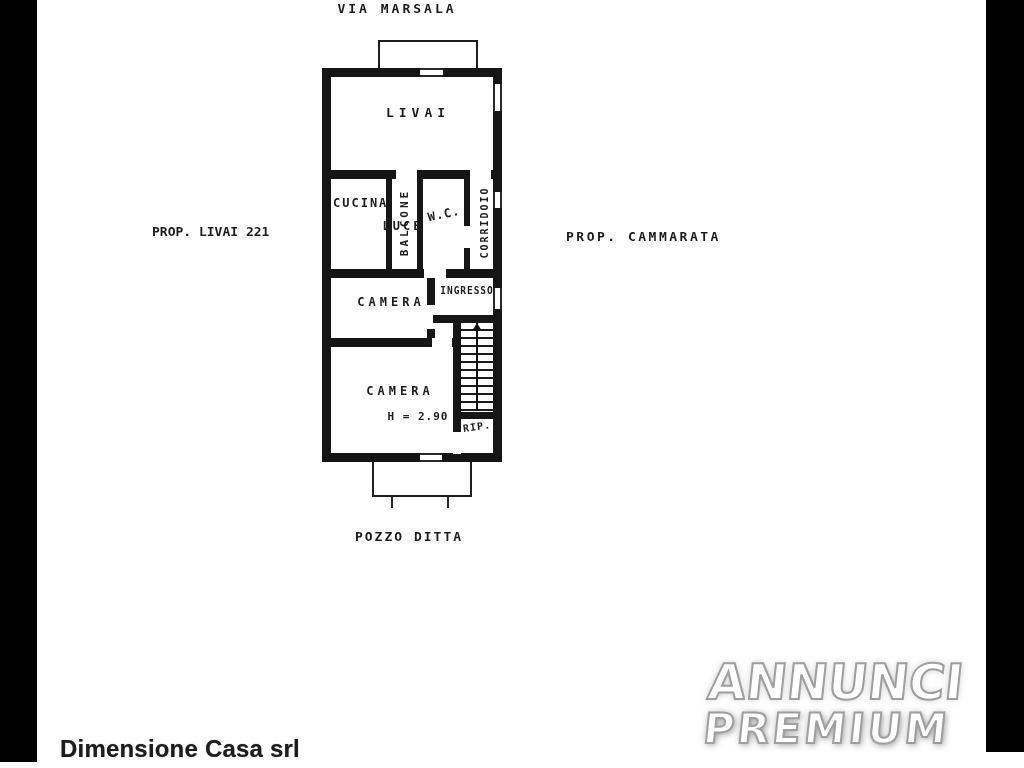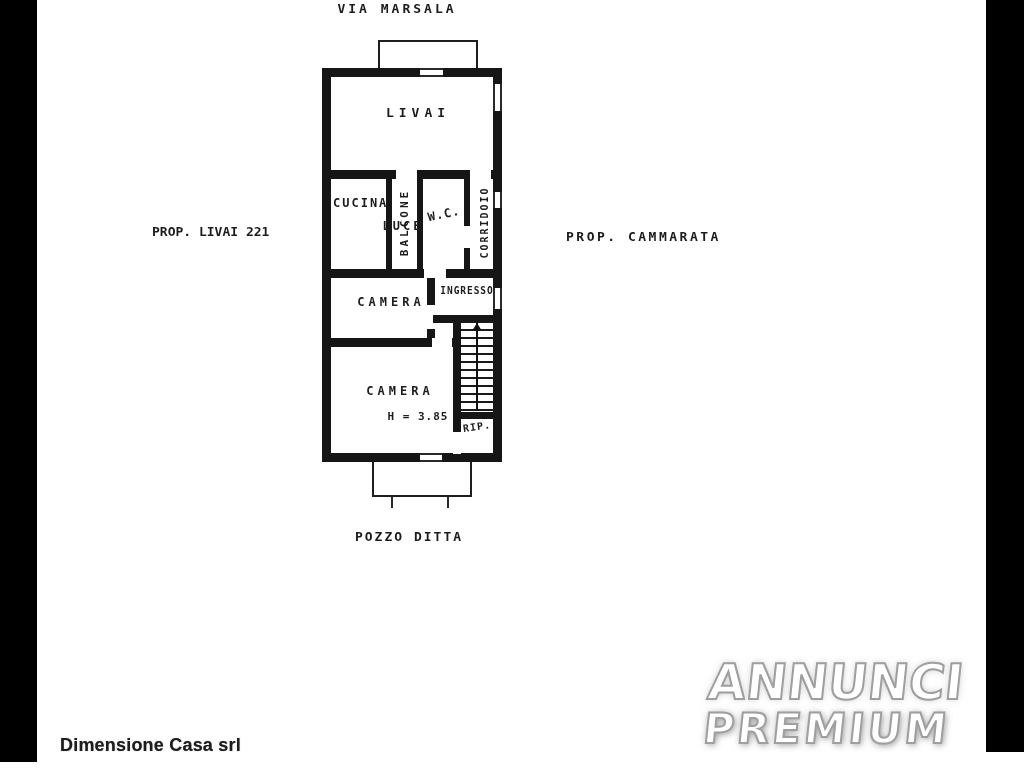--- a/index.html
+++ b/index.html
@@ -40,21 +40,21 @@
   #stairs-mid{position:absolute;left:476px;top:321px;width:2px;height:90px;background:#111;}
   #stairs-arrow{
     position:absolute;left:472px;top:323px;width:0;height:0;
     border-left:5px solid transparent;border-right:5px solid transparent;
     border-bottom:8px solid #111;
   }
 
   
   #agency{
     position:absolute;left:60px;top:735px;
-    font-family:"Liberation Sans", sans-serif;font-size:18px;font-weight:bold;
+    font-family:"Liberation Sans", sans-serif;font-size:24px;font-weight:bold;
     color:#1d1d1d;letter-spacing:0.2px;
     text-shadow:0 0 1px rgba(40,40,40,.6);
   }
 
   
   #watermark{
     position:absolute;left:706px;top:658px;width:244px;text-align:center;
     font-family:"DejaVu Sans", sans-serif;font-weight:bold;
     transform:skewX(-6deg);
   }
@@ -119,21 +119,21 @@
   <div class="wall" style="left:322px;top:338px;width:139px;height:9px;"></div>
   <div class="door" style="left:432px;top:338px;width:20px;height:9px;"></div>
 
   <div class="wall" style="left:453px;top:315px;width:8px;height:147px;"></div>
   <div class="door" style="left:453px;top:432px;width:8px;height:22px;"></div>
   <div id="stairs"></div>
   <div id="stairs-mid"></div>
   <div id="stairs-arrow"></div>
 
   <div class="plan-label" style="left:362px;top:384px;width:76px;font-size:12px;letter-spacing:4px;">CAMERA</div>
-  <div class="plan-label" style="left:380px;top:410px;width:76px;font-size:11px;letter-spacing:1px;">H = 3.85</div>
+  <div class="plan-label" style="left:380px;top:410px;width:76px;font-size:11px;letter-spacing:1px;">H = 2.90</div>
 
   <div class="wall" style="left:453px;top:412px;width:49px;height:7px;"></div>
   <div class="plan-label" style="left:459px;top:421px;width:36px;font-size:10px;letter-spacing:1px;transform:rotate(-8deg);">RIP.</div>
 
   <div class="balcony" style="left:372px;top:462px;width:100px;height:35px;border-top:none;"></div>
   <div class="thin" style="left:391px;top:497px;width:2px;height:11px;"></div>
   <div class="thin" style="left:447px;top:497px;width:2px;height:11px;"></div>
 
   <div class="plan-label" style="left:152px;top:224px;width:120px;font-size:13px;letter-spacing:0px;text-align:left;">PROP. LIVAI 221</div>
   <div class="plan-label" style="left:537px;top:229px;width:160px;font-size:13px;letter-spacing:2.5px;text-align:left;margin-left:29px;">PROP. CAMMARATA</div>

